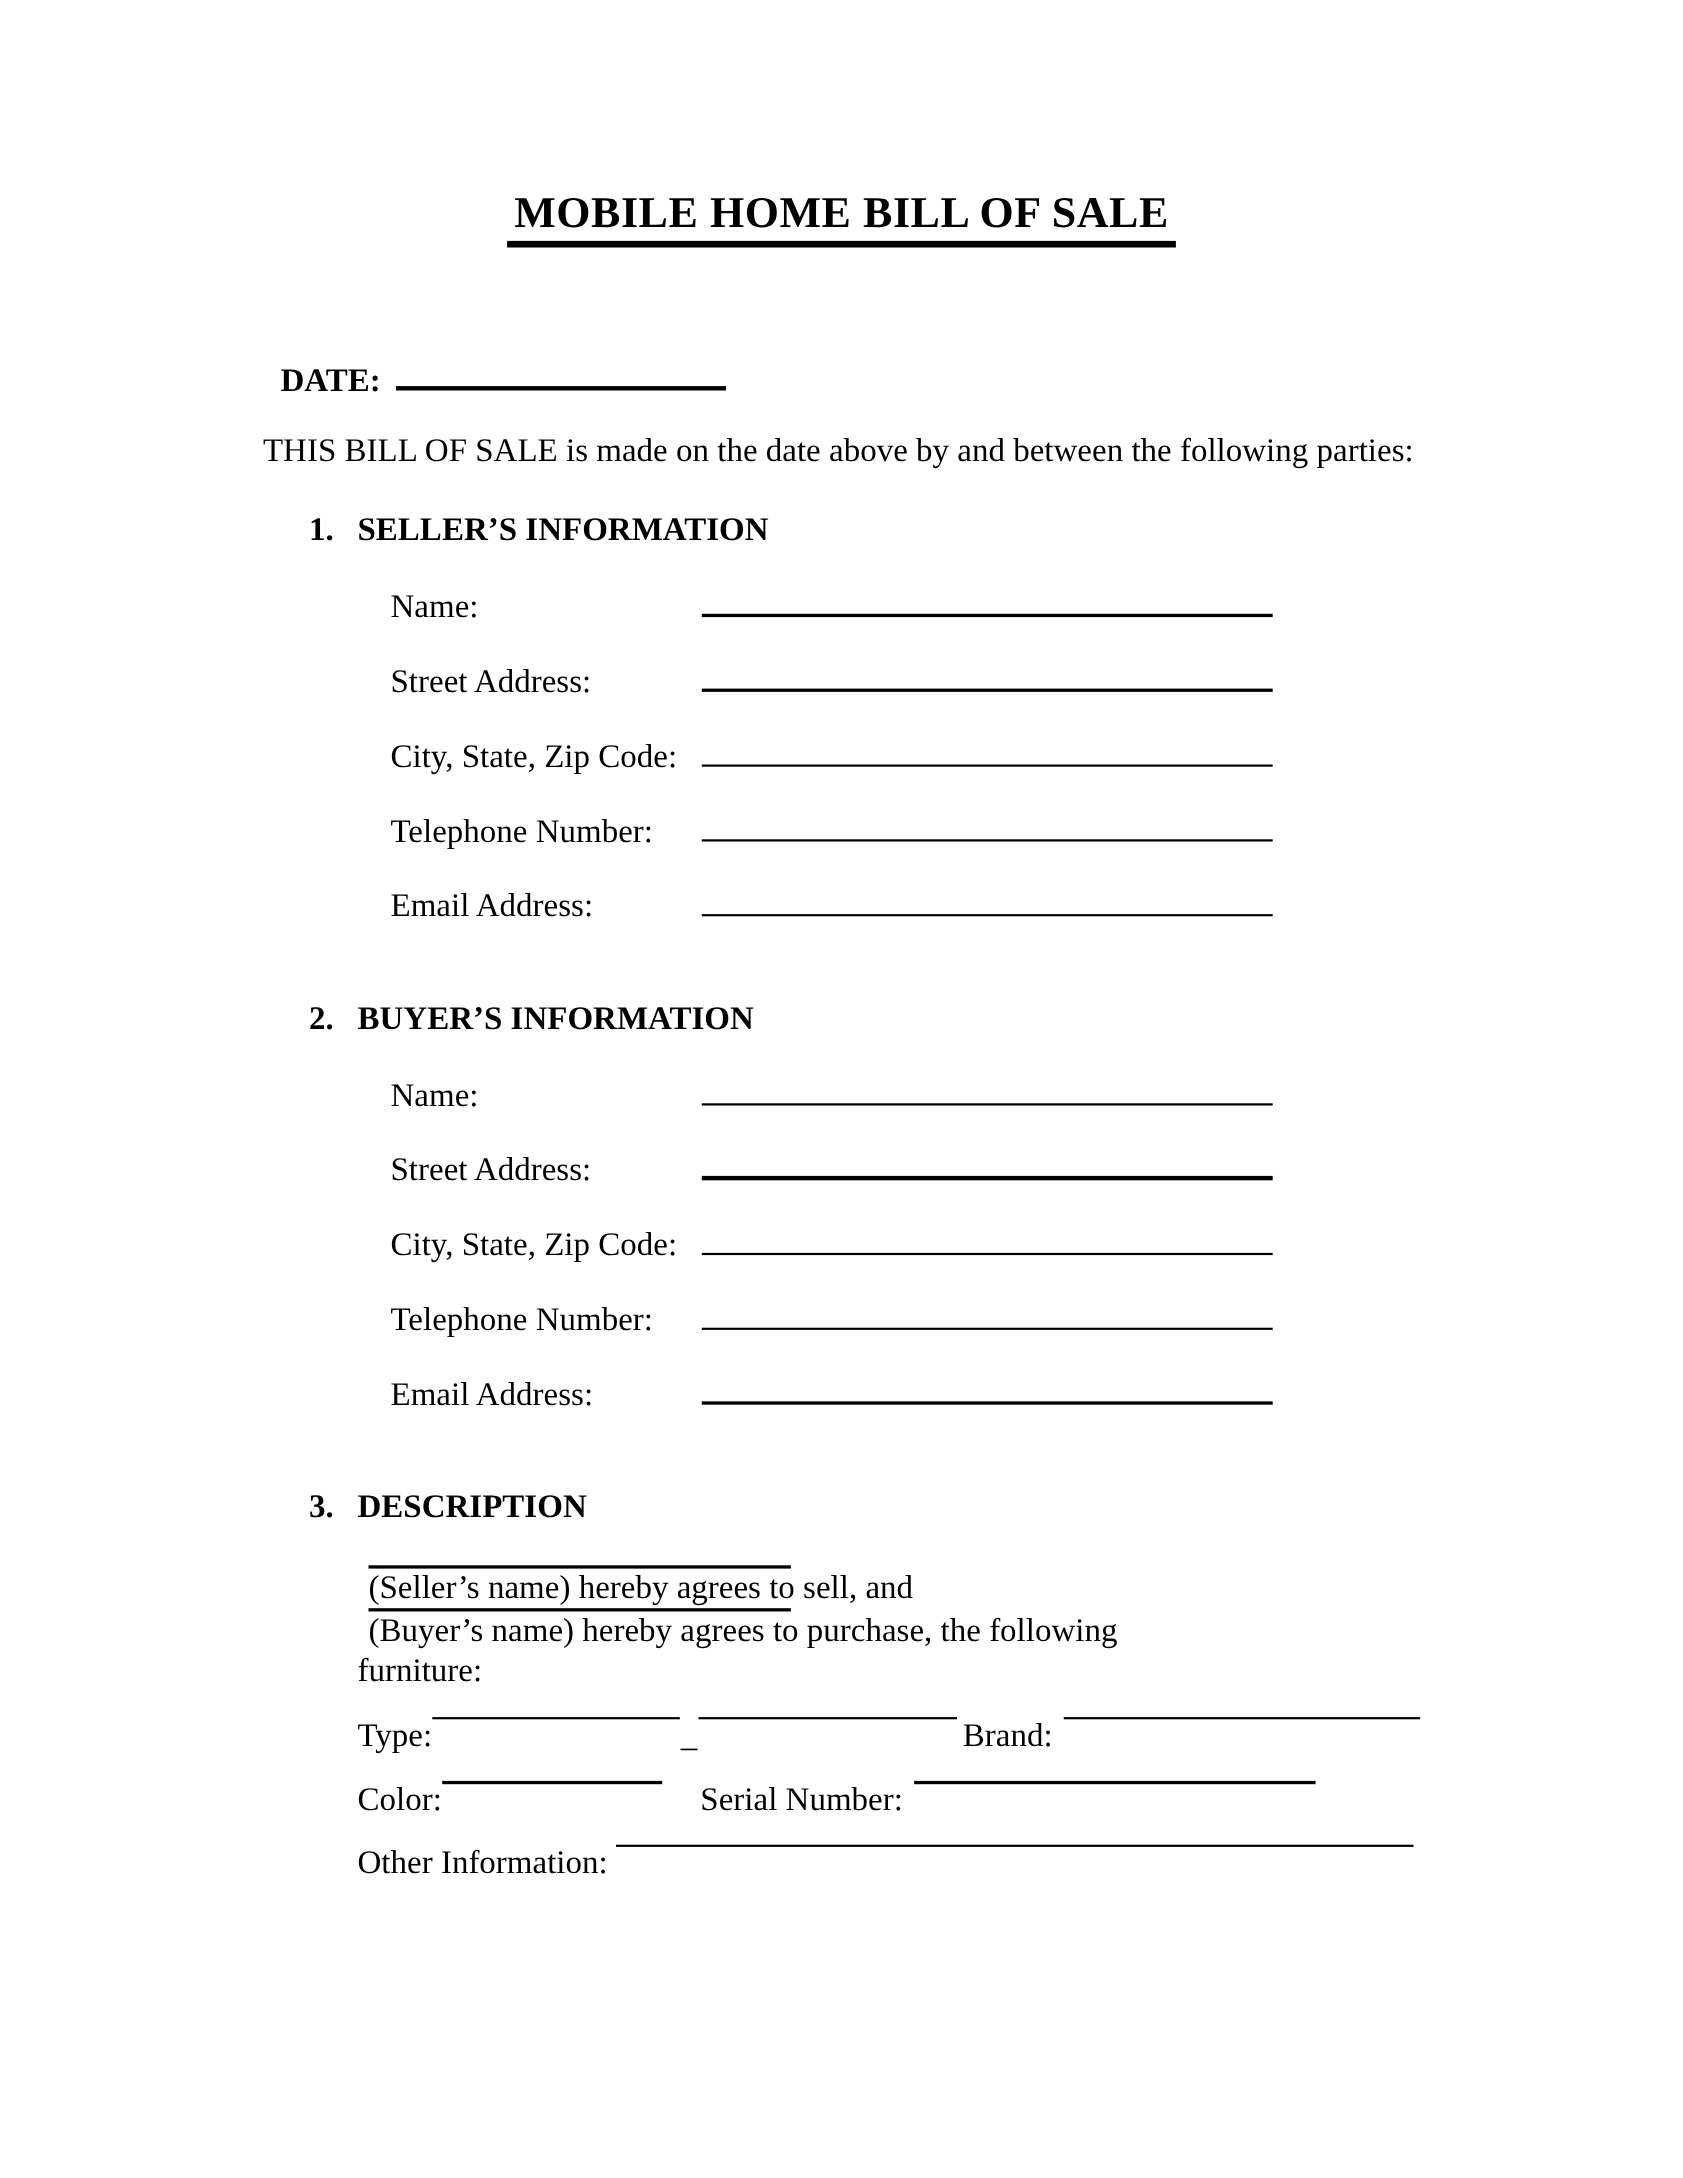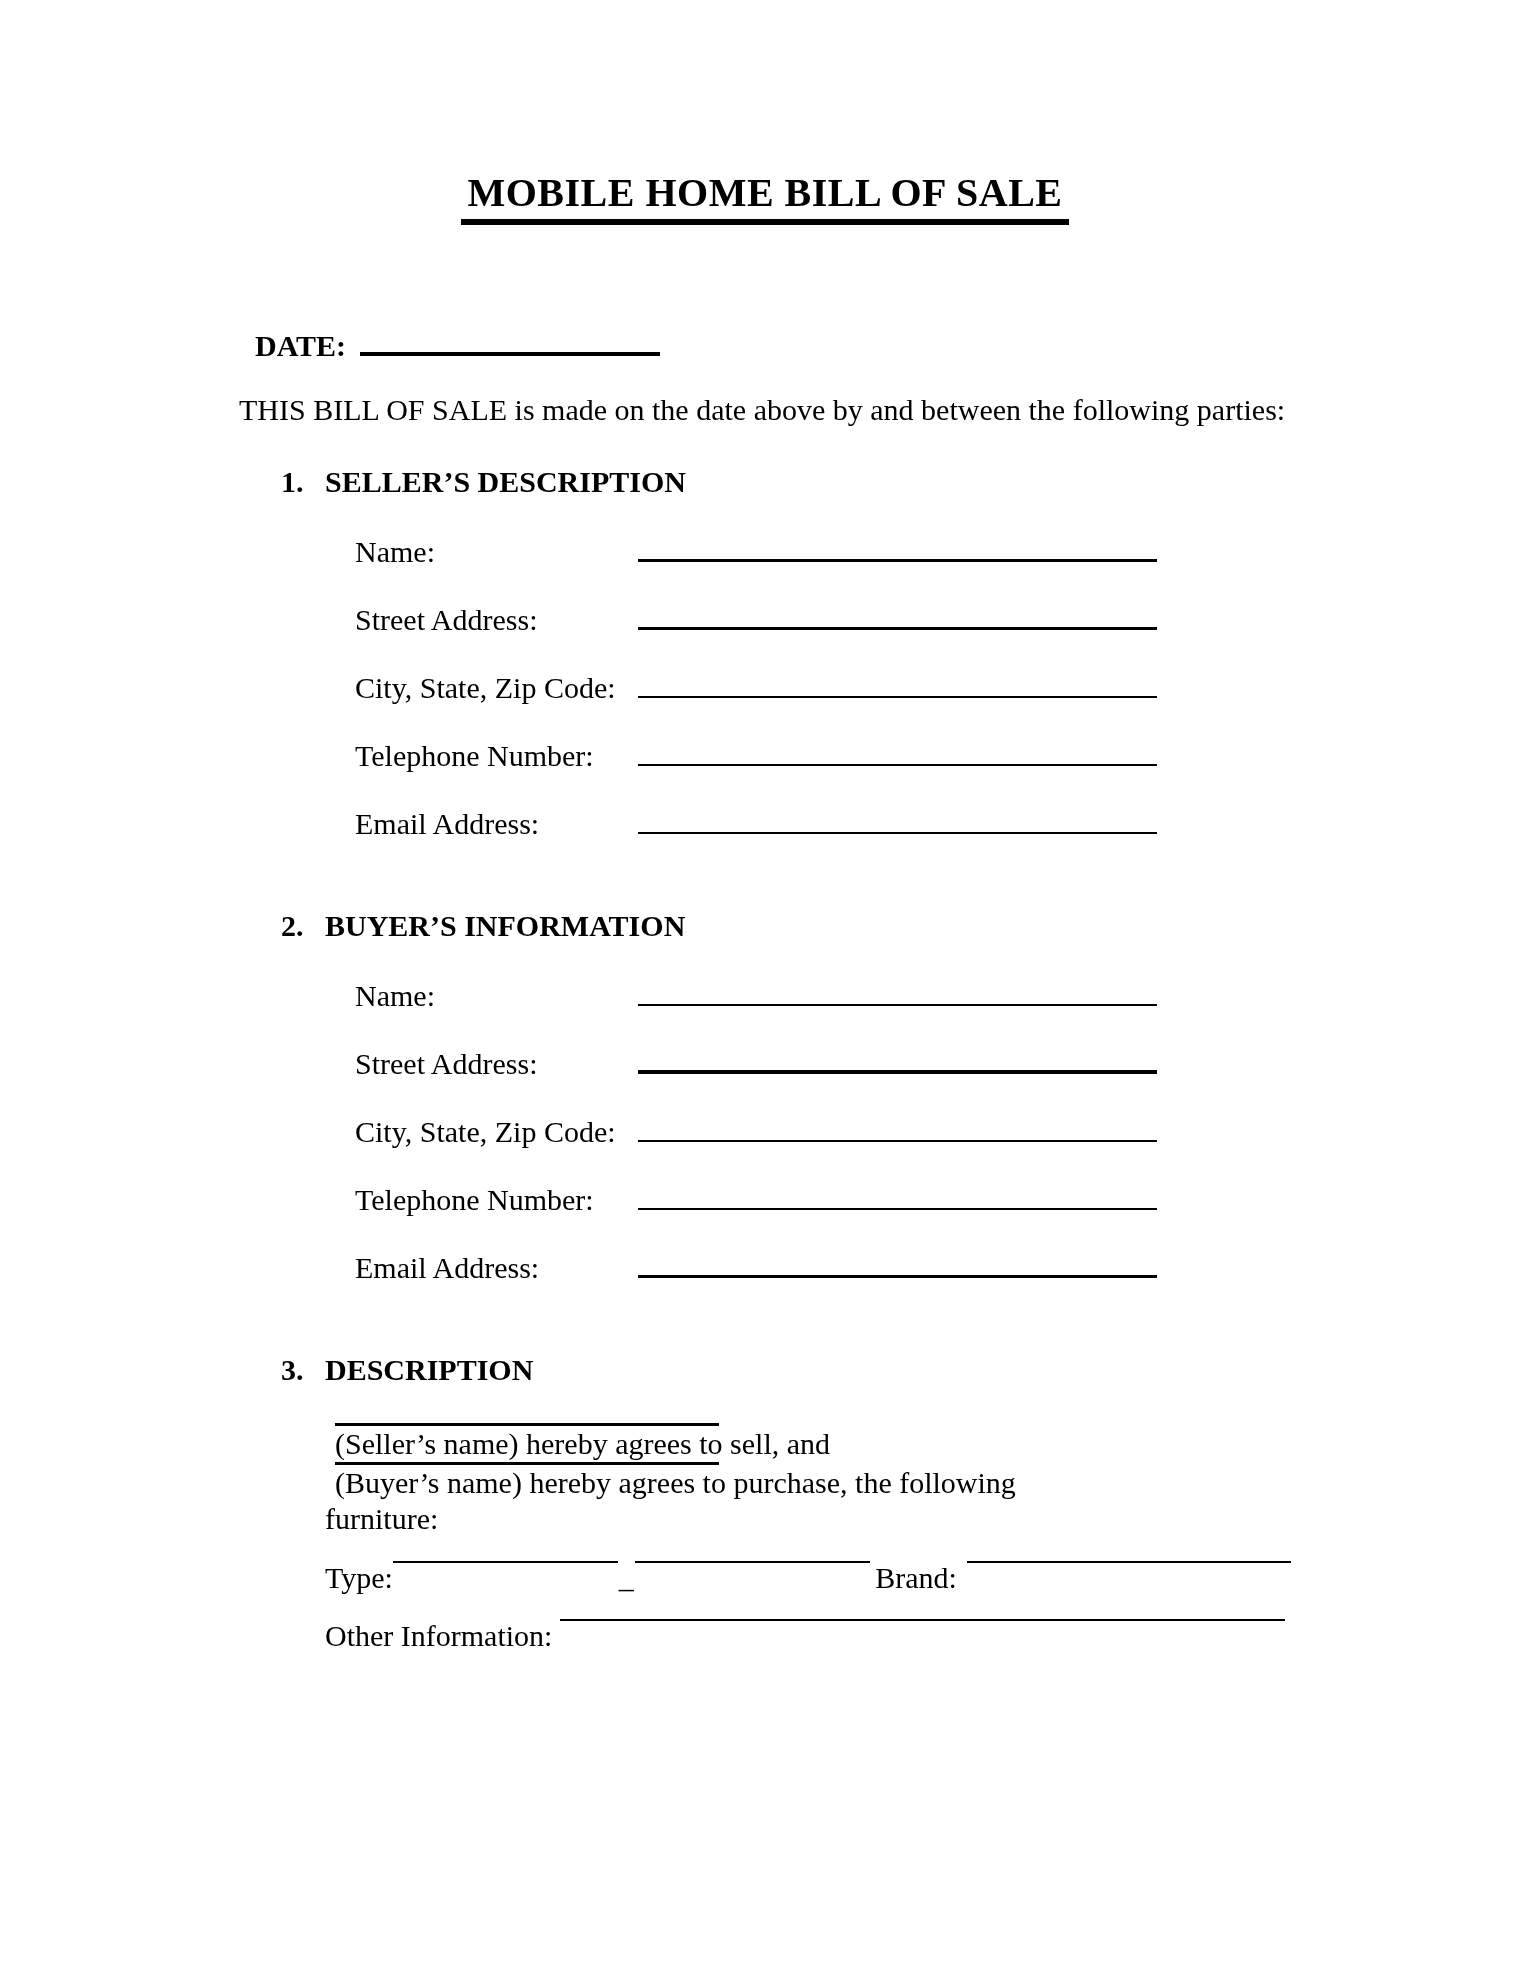--- a/index.html
+++ b/index.html
@@ -102,21 +102,21 @@
   <div class="date-row">
     <span class="date-label">DATE:</span>
     <span class="blank t4 date-line"></span>
   </div>
 
   <p class="intro">THIS BILL OF SALE is made on the date above by and between the following parties:</p>
 
   <div class="section">
     <div class="section-heading mt-heading1">
       <span class="section-num">1.</span>
-      <span class="section-title">SELLER’S DESCRIPTION</span>
+      <span class="section-title">SELLER’S INFORMATION</span>
     </div>
     <div class="field-row first">
       <span class="field-label">Name:</span>
       <span class="blank t3 field-line"></span>
     </div>
     <div class="field-row">
       <span class="field-label">Street Address:</span>
       <span class="blank t3 field-line"></span>
     </div>
     <div class="field-row">
@@ -180,20 +180,26 @@
 
     <div class="inline-row">
       <span>Type:</span>
       <span class="blank type-line-a"></span>
       <span class="type-connector">_</span>
       <span class="blank type-line-b"></span>
       <span class="brand-label">Brand:</span>
       <span class="blank brand-line"></span>
     </div>
 
+    <div class="inline-row">
+      <span>Color:</span>
+      <span class="blank t3 color-line"></span>
+      <span class="serial-label">Serial Number:</span>
+      <span class="blank t3 serial-line"></span>
+    </div>
 
     <div class="inline-row">
       <span>Other Information:</span>
       <span class="blank other-line"></span>
     </div>
   </div>
 
 </div>
 
 </body></html>

